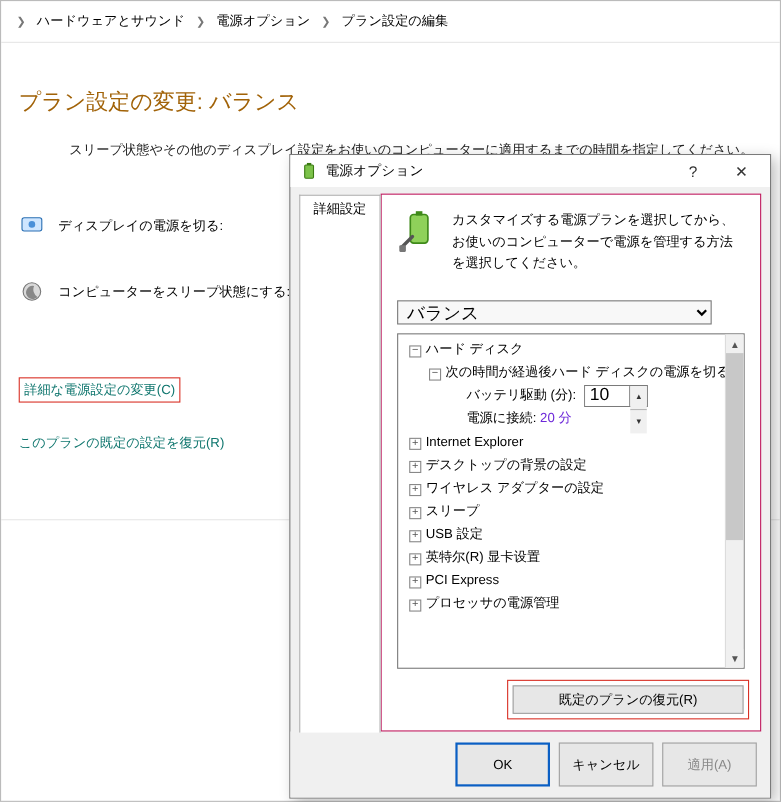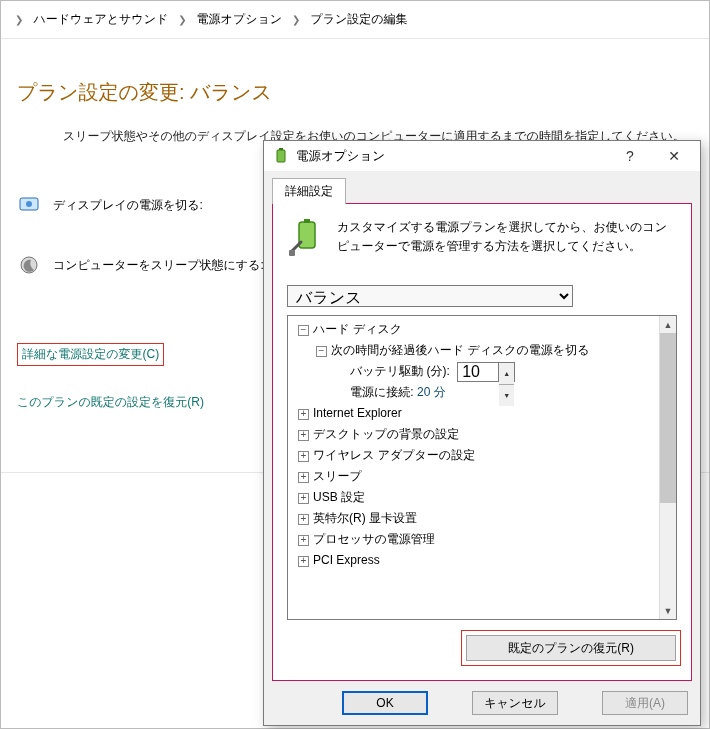--- a/index.html
+++ b/index.html
@@ -93,21 +93,21 @@
     width: 44px; height: 28px;
     display: inline-flex; align-items: center; justify-content: center;
     font-size: 14px;
     color: #333;
   }
 
   .tab-area {
     padding: 6px 8px 0 8px;
     flex: 1;
     display: flex;
-    flex-direction: column;
+    flex-direction: row;
   }
   .tabstrip {
     display: flex;
     position: relative;
   }
   .tab {
     background: #fff;
     border: 1px solid #b0b0b0;
     border-bottom: none;
     padding: 4px 12px;
@@ -186,21 +186,21 @@
     font-size: 10px;
     line-height: 1;
     margin-right: 4px;
     vertical-align: 0;
     color: #555;
     background: #fff;
   }
   .ind1 { padding-left: 4px; }
   .ind2 { padding-left: 22px; }
   .ind3 { padding-left: 56px; }
-  .tree-link { color: #0c4a6e; }
+  .tree-link { color: #6d28d9; }
 
   .spinner {
     display: inline-flex;
     border: 1px solid #7a7a7a;
     height: 20px;
     vertical-align: middle;
     margin-left: 4px;
   }
   .spinner input {
     width: 40px;
@@ -243,25 +243,24 @@
 
   .dlg-buttons {
     display: flex;
     justify-content: flex-end;
     gap: 8px;
     padding: 10px 12px;
     background: #f0f0f0;
   }
   .dlg-buttons button {
     width: 86px;
-    height: 24px;
+    height: 40px;
     font-size: 12px;
     background: #e7e7e7;
     border: 1px solid #a0a0a0;
-    margin-left: 36px;
   }
   .dlg-buttons button.primary { border: 2px solid #0a5fc4; background: #e7e7e7; }
   .dlg-buttons button.disabled { color: #888; }
 
 </style>
 </head>
 <body>
 
 <div class="back-page">
   <div class="breadcrumb">
@@ -375,24 +374,24 @@
           <div class="tree-row ind1">
             <span class="expander">+</span><span>スリープ</span>
           </div>
           <div class="tree-row ind1">
             <span class="expander">+</span><span>USB 設定</span>
           </div>
           <div class="tree-row ind1">
             <span class="expander">+</span><span>英特尔(R) 显卡设置</span>
           </div>
           <div class="tree-row ind1">
+            <span class="expander">+</span><span>PCI Express</span>
+          </div>
+          <div class="tree-row ind1">
             <span class="expander">+</span><span>プロセッサの電源管理</span>
-          </div>
-          <div class="tree-row ind1">
-            <span class="expander">+</span><span>PCI Express</span>
           </div>
         </div>
         <div class="tree-scrollbar">
           <div class="sb-btn">▲</div>
           <div class="sb-thumb"></div>
           <div class="sb-btn sb-down">▼</div>
         </div>
       </div>
 
       <div class="restore-row">

